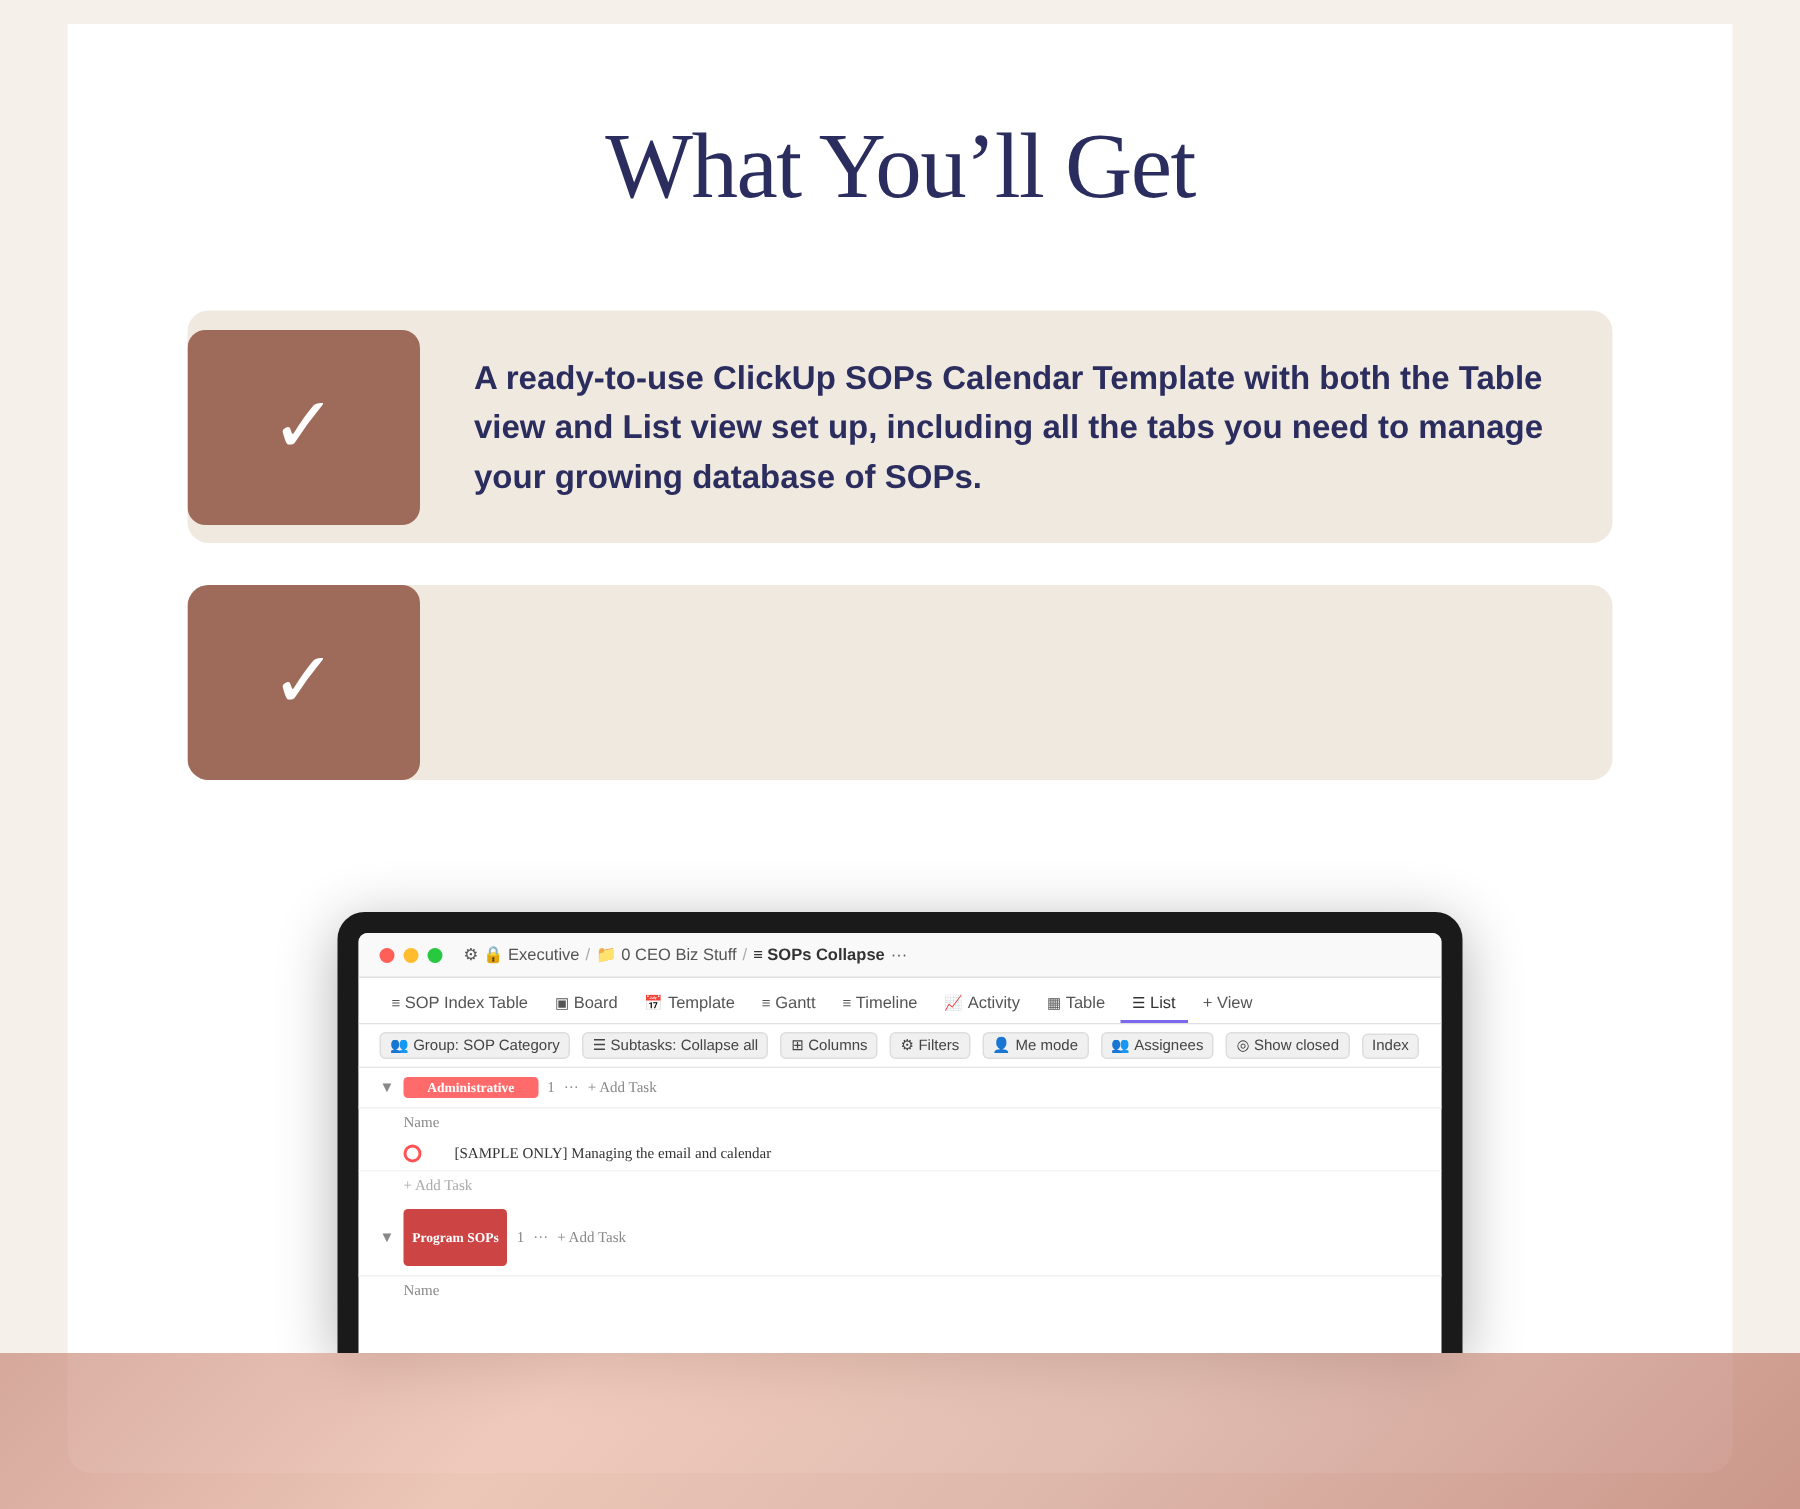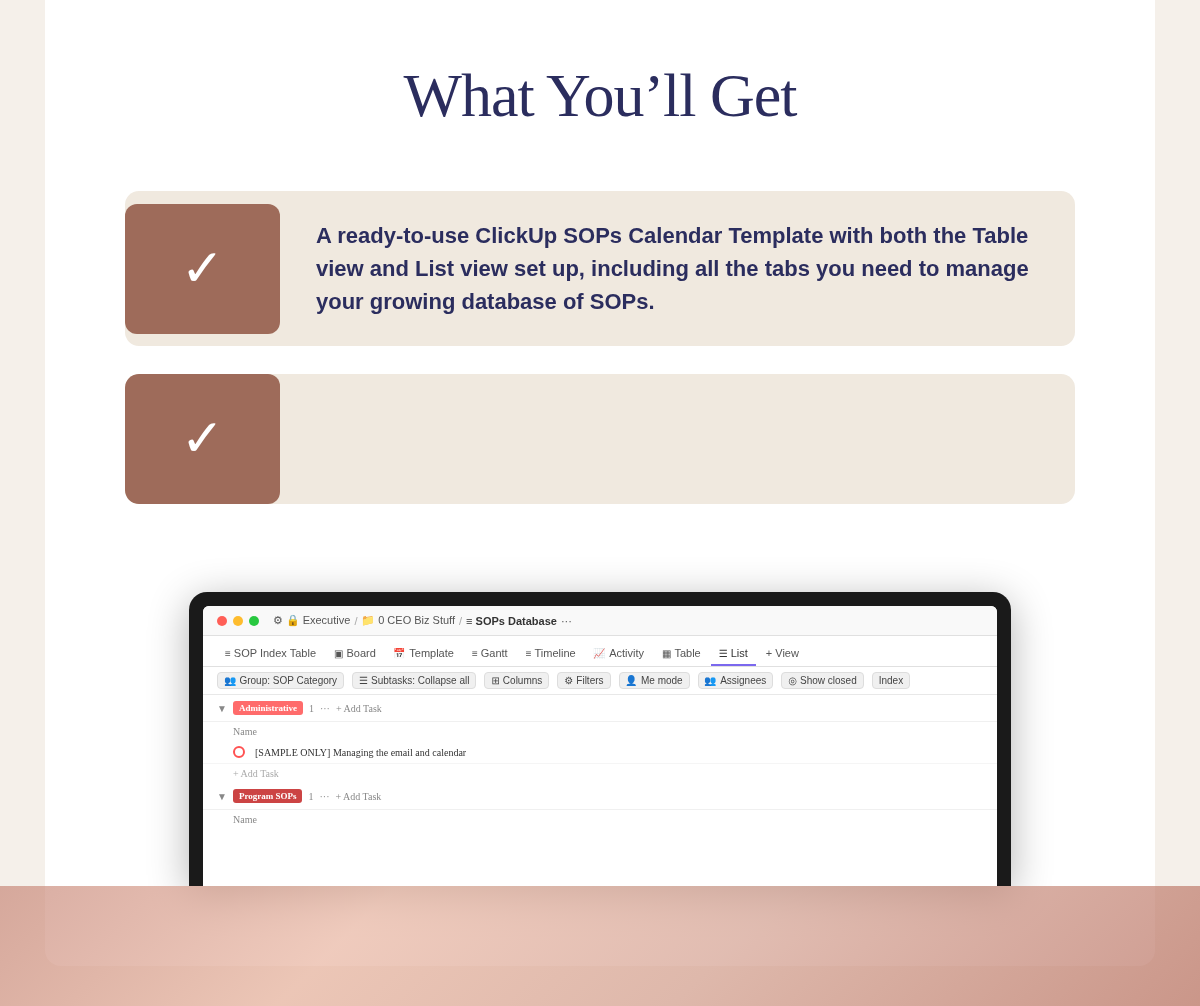--- a/index.html
+++ b/index.html
@@ -19,21 +19,21 @@
     .page-container {
       width: 1200px;
       min-height: 1006px;
       background-color: #f5f0ea;
       position: relative;
     }
 
     
     .main-card {
       background-color: #ffffff;
-      margin: 0 45px;
+      margin: 16px 45px;
       padding: 60px 80px 80px 80px;
       border-radius: 0 0 16px 16px;
       position: relative;
     }
 
     .page-title {
       text-align: center;
       font-size: 62px;
       font-weight: 400;
       color: #2b2d5e;
@@ -82,21 +82,21 @@
     
     .laptop-section {
       display: flex;
       justify-content: center;
       align-items: flex-end;
       padding-top: 60px;
       position: relative;
     }
 
     .laptop-outer {
-      width: 822px;
+      width: 750px;
       background-color: #1a1a1a;
       border-radius: 18px 18px 0 0;
       padding: 14px 14px 0 14px;
       box-shadow: 0 8px 40px rgba(0,0,0,0.3);
     }
 
     .laptop-screen {
       background-color: #ffffff;
       border-radius: 6px 6px 0 0;
       overflow: hidden;
@@ -207,47 +207,47 @@
     .group-arrow {
       color: #888;
       font-size: 10px;
     }
 
     .group-badge-admin {
       background: #ff6b6b;
       color: white;
       font-size: 9px;
       font-weight: 700;
-      padding: 2px 6px;
+      padding: 2px 16px;
       border-radius: 3px;
     }
 
     .group-badge-program {
       background: #cc4444;
       color: white;
       font-size: 9px;
       font-weight: 700;
-      padding: 2px 6px;
+      padding: 14px 6px;
       border-radius: 3px;
     }
 
     .group-count {
       color: #888;
       font-size: 10px;
     }
 
     .add-task-btn {
       color: #888;
       font-size: 10px;
     }
 
     .task-row {
       display: flex;
       align-items: center;
-      gap: 10px;
+      gap: 22px;
       padding: 5px 14px 5px 30px;
       border-bottom: 1px solid #f5f5f5;
     }
 
     .task-check {
       width: 12px;
       height: 12px;
       border-radius: 50%;
       border: 2px solid #ff5252;
       flex-shrink: 0;
@@ -310,21 +310,21 @@
 
           <div class="laptop-topbar">
             <div class="dot-red"></div>
             <div class="dot-yellow"></div>
             <div class="dot-green"></div>
             <div class="breadcrumb-area">
               <span>⚙ 🔒 Executive</span>
               <span class="breadcrumb-sep">/</span>
               <span>📁 0 CEO Biz Stuff</span>
               <span class="breadcrumb-sep">/</span>
-              <span class="breadcrumb-current">≡ SOPs Database</span>
+              <span class="breadcrumb-current">≡ SOPs Collapse</span>
               <span>···</span>
             </div>
           </div>
 
           <div class="laptop-tabs">
             <div class="tab-item">
               <span class="tab-icon">≡</span>
               <span>SOP Index Table</span>
             </div>
             <div class="tab-item">

